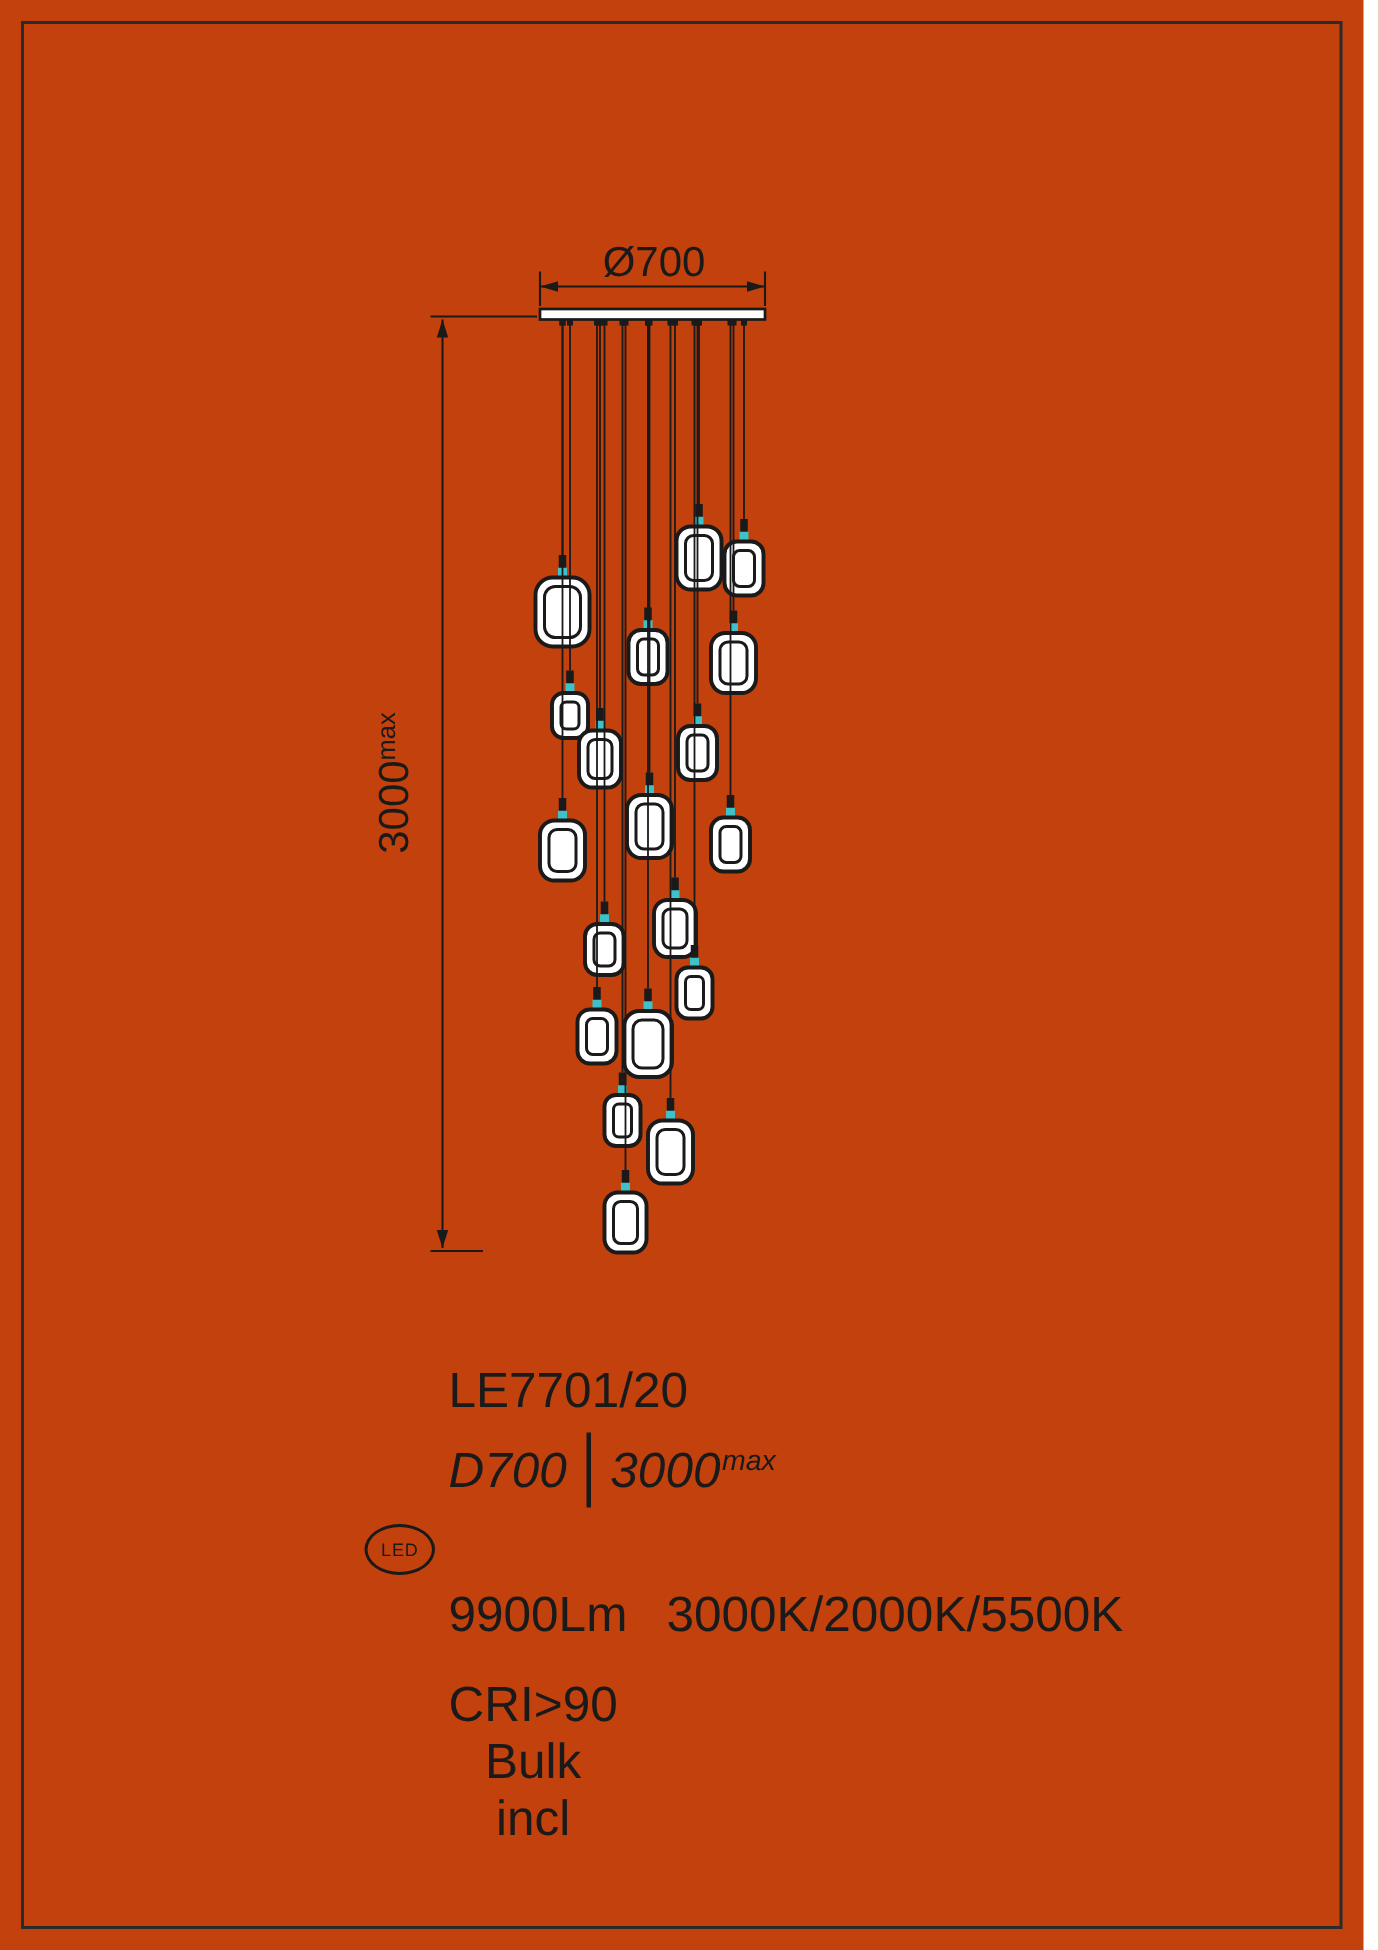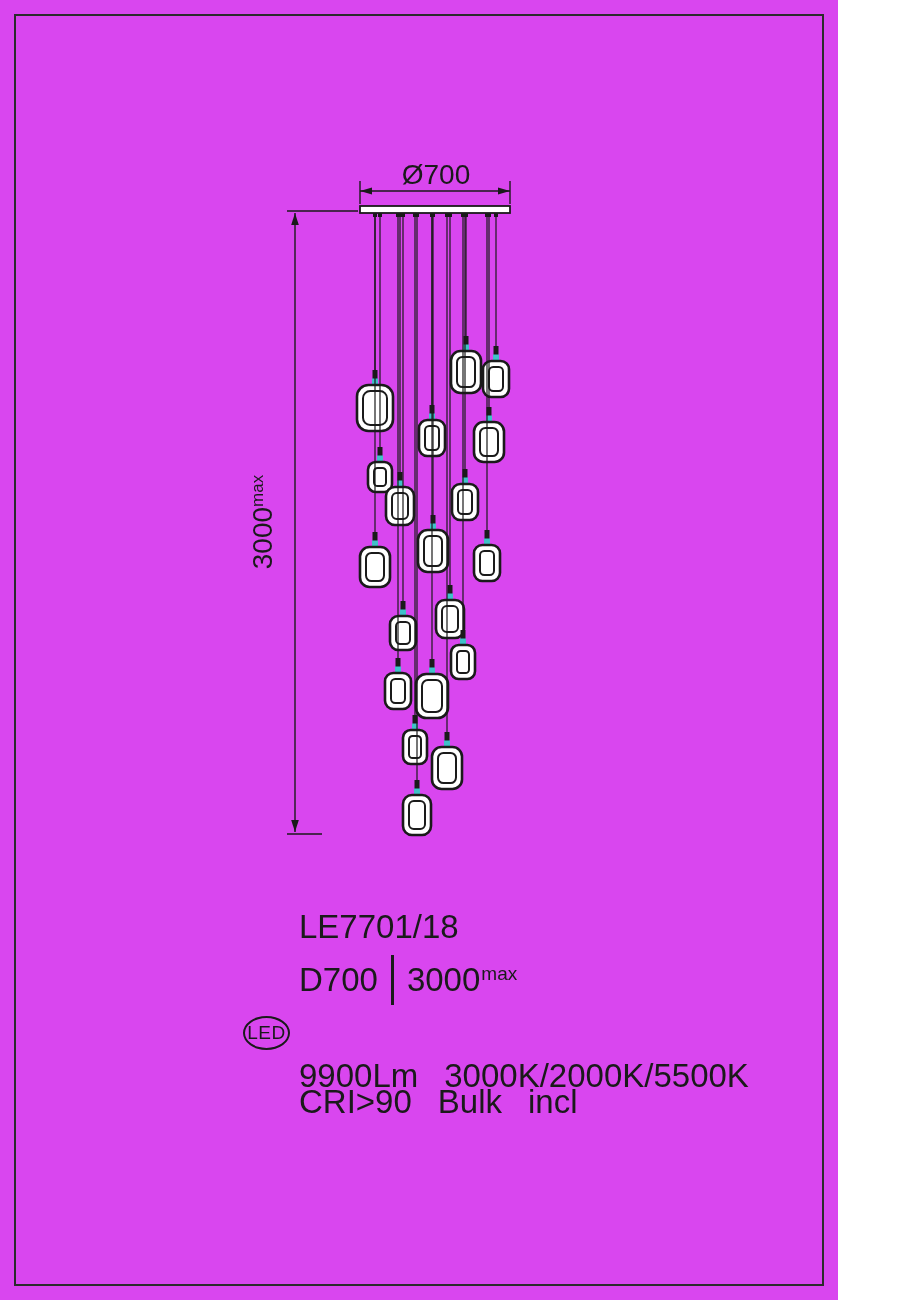--- a/index.html
+++ b/index.html
@@ -2,23 +2,23 @@
 <html style="--line: #1a1a1a; --accent: #3fc1c9;"><head>
 <meta charset="utf-8">
 <style>
   html, body {
     margin: 0;
     padding: 0;
     background: #ffffff;
   }
   .page {
     position: relative;
-    width: 838px;
+    width: 909px;
     height: 1300px;
-    background: #d946ef;
+    background: #c2410c;
     overflow: hidden;
     font-family: "Liberation Sans", sans-serif;
     color: var(--line, #1a1a1a);
   }
   .frame {
     position: absolute;
     left: 14px;
     top: 14px;
     right: 14px;
     bottom: 14px;
@@ -43,24 +43,24 @@
   .dim-sup  { font-size: 17px; }
 
   .row {
     position: absolute;
     display: flex;
     align-items: center;
     font-size: 33px;
     white-space: nowrap;
   }
   .row-model  { left: 299px; top: 908px; }
-  .row-dims   { left: 299px; top: 955px; }
+  .row-dims   { left: 299px; top: 955px; font-style: italic; }
   .row-power  { left: 243px; top: 1016px; }
   .row-lumens { left: 299px; top: 1057px; }
-  .row-cri    { left: 299px; top: 1083px; }
+  .row-cri    { left: 299px; top: 1117px; flex-direction: column; }
 
   .divider {
     display: inline-block;
     width: 3px;
     height: 50px;
     background: var(--line);
     margin: 0 13px;
   }
   .sup {
     font-size: 19px;
@@ -69,21 +69,21 @@
     margin-left: 1px;
   }
   .led-badge {
     width: 47px;
     height: 34px;
     border: 2.5px solid var(--line);
     border-radius: 50%;
     display: flex;
     align-items: center;
     justify-content: center;
-    font-size: 19px;
+    font-size: 12px;
     letter-spacing: 0.5px;
     margin-right: 8px;
     box-sizing: border-box;
   }
   .gap { display: inline-block; width: 26px; }
 </style>
 </head>
 <body>
 
 <div class="page">
@@ -263,21 +263,21 @@
           <rect class="stem" x="414.5" y="780" width="5" height="9.5"></rect>
           <rect class="bead" x="414" y="788.5" width="6" height="6.5"></rect>
           <rect class="body-outer" x="403" y="795" width="28" height="40" rx="8.96"></rect>
           <rect class="body-inner" x="409" y="801" width="16" height="28" rx="4.8"></rect>
         </g>
       </g>
   </svg>
 
   <div>
 
-    <div class="row row-model">LE7701/18</div>
+    <div class="row row-model">LE7701/20</div>
 
     <div class="row row-dims">
       <span>D700</span>
       <span class="divider"></span>
       <span><span>3000</span><span class="sup">max</span></span>
     </div>
 
     <div class="row row-power">
       <span class="led-badge">LED</span>
     </div>

